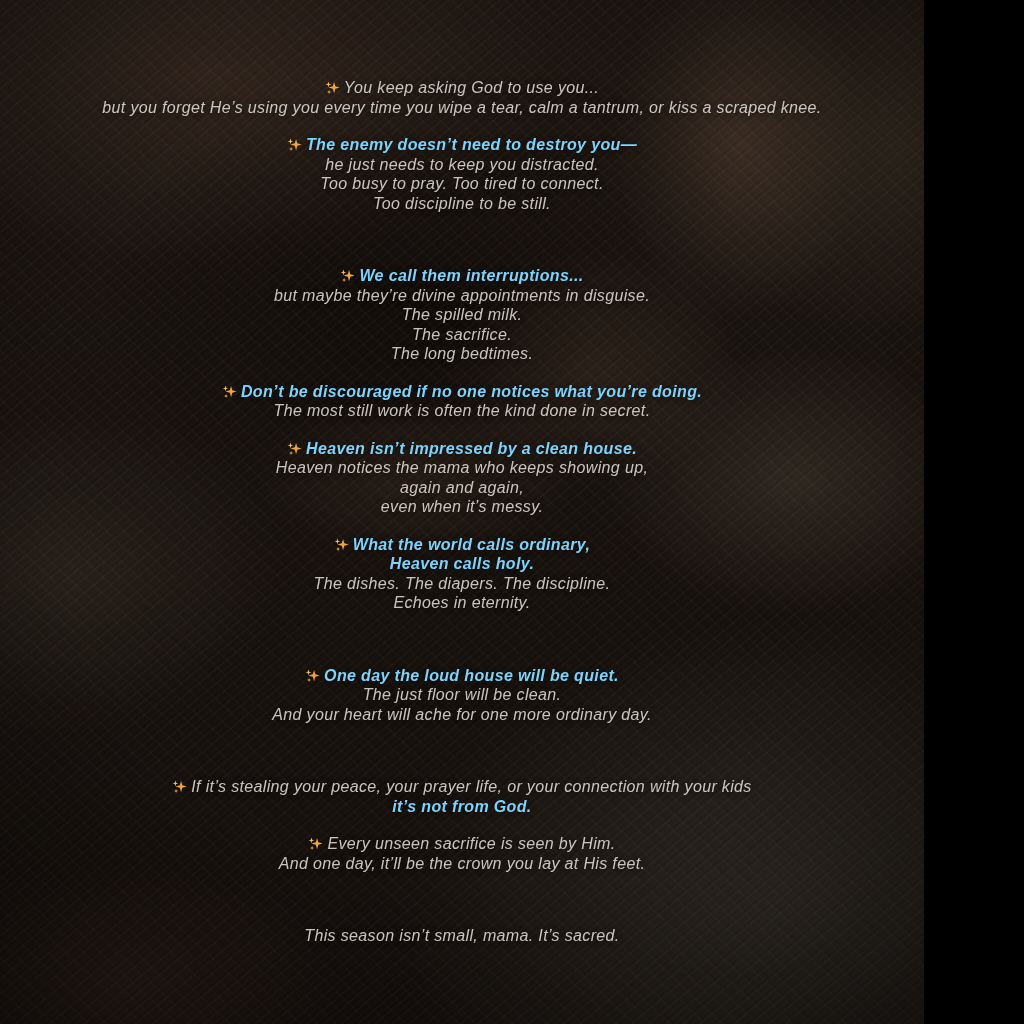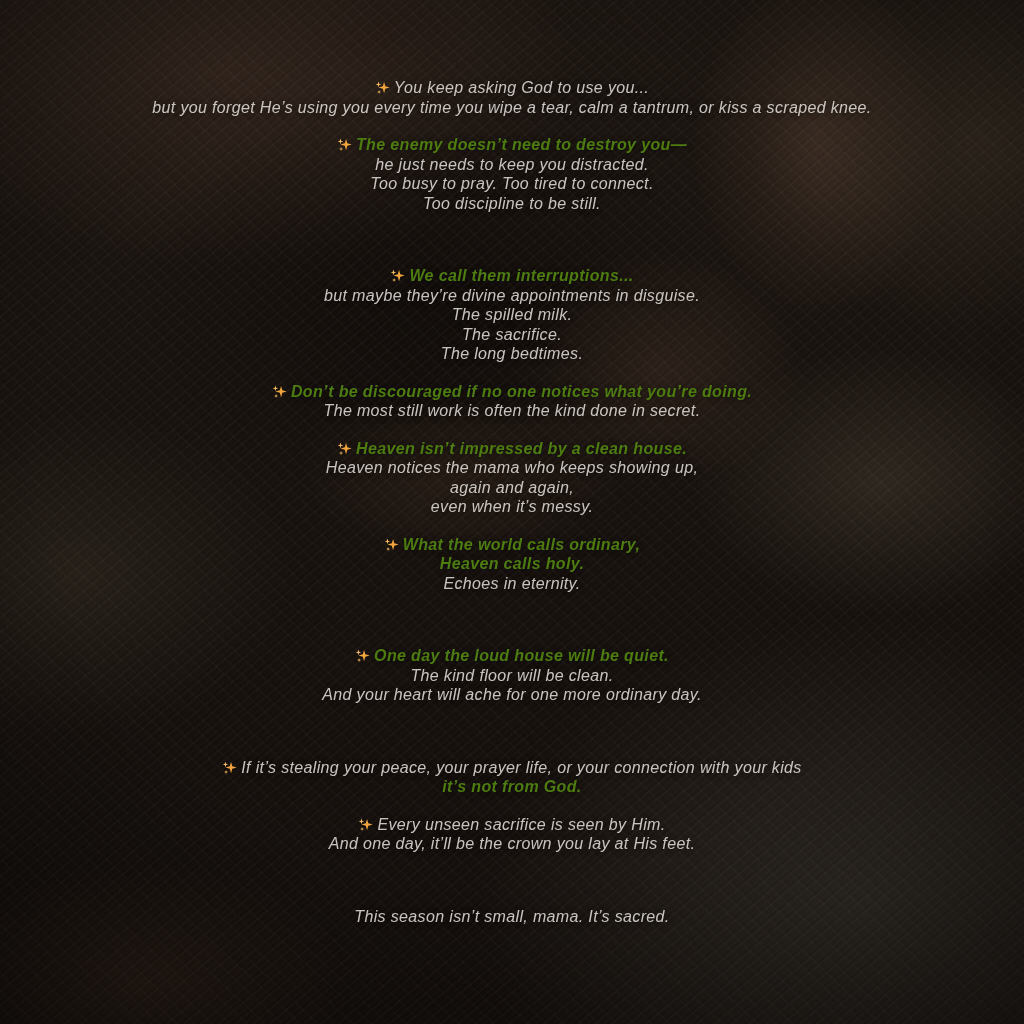--- a/index.html
+++ b/index.html
@@ -1,18 +1,18 @@
 <!DOCTYPE html>
 <html><head>
 <meta charset="utf-8">
 <style>
   html,body{margin:0;padding:0;background:#000;}
   .canvas{
     position:relative;
-    width:1024px;height:1024px;
+    width:924px;height:1024px;
     overflow:hidden;
     font-family:"Liberation Sans", sans-serif;
   }
   
   .photo-bg{
     position:absolute;inset:0;
     background:
       radial-gradient(ellipse 420px 300px at 42% 30%, rgba(10,6,4,0.45), transparent 70%),
       radial-gradient(ellipse 500px 280px at 22% 7%, rgba(88,63,50,0.50), transparent 70%),
       radial-gradient(ellipse 120px 70px at 38% 3%, rgba(30,18,14,0.55), transparent 70%),
@@ -55,21 +55,21 @@
     font-size:16px;
     line-height:19.5px;
     font-style:italic;
     letter-spacing:0.35px;
     color:rgba(225,220,215,0.88);
     text-shadow:0 1px 6px rgba(0,0,0,0.55);
     white-space:nowrap;
   }
   .quote-line.bold{
     font-weight:700;
-    color:#4d7c0f;
+    color:#7dd3fc;
   }
   .sparkle{display:inline-block;vertical-align:-2px;margin-right:4px;line-height:0;}
   .sparkle svg{display:inline-block;}
 </style>
 </head>
 <body>
 
 <div class="canvas">
   <div class="photo-bg"></div>
   <div class="knit-texture"></div>
@@ -122,29 +122,30 @@
         <p class="quote-line"><span>again and again,</span></p>
         <p class="quote-line"><span>even when it’s messy.</span></p>
       </div>
       <div class="quote-block">
         <p class="quote-line bold"><span class="sparkle"><svg viewBox="0 0 24 24" width="15" height="15" aria-hidden="true">
               <path fill="#F2A43D" d="M14.5 3l2 7 7 2-7 2-2 7-2-7-7-2 7-2z"></path>
               <path fill="#F6BC62" d="M5.5 2.5l1.1 3.4 3.4 1.1-3.4 1.1-1.1 3.4-1.1-3.4L1 7l3.4-1.1z"></path>
               <path fill="#F6BC62" d="M6.5 16l.8 2.4 2.4.8-2.4.8-.8 2.4-.8-2.4-2.4-.8 2.4-.8z"></path>
             </svg></span><span>What the world calls ordinary,</span></p>
         <p class="quote-line bold"><span>Heaven calls holy.</span></p>
+        <p class="quote-line"><span>The dishes. The diapers. The discipline.</span></p>
         <p class="quote-line"><span>Echoes in eternity.</span></p>
       </div>
       <div class="quote-block gap-large">
         <p class="quote-line bold"><span class="sparkle"><svg viewBox="0 0 24 24" width="15" height="15" aria-hidden="true">
               <path fill="#F2A43D" d="M14.5 3l2 7 7 2-7 2-2 7-2-7-7-2 7-2z"></path>
               <path fill="#F6BC62" d="M5.5 2.5l1.1 3.4 3.4 1.1-3.4 1.1-1.1 3.4-1.1-3.4L1 7l3.4-1.1z"></path>
               <path fill="#F6BC62" d="M6.5 16l.8 2.4 2.4.8-2.4.8-.8 2.4-.8-2.4-2.4-.8 2.4-.8z"></path>
             </svg></span><span>One day the loud house will be quiet.</span></p>
-        <p class="quote-line"><span>The kind floor will be clean.</span></p>
+        <p class="quote-line"><span>The just floor will be clean.</span></p>
         <p class="quote-line"><span>And your heart will ache for one more ordinary day.</span></p>
       </div>
       <div class="quote-block gap-large">
         <p class="quote-line"><span class="sparkle"><svg viewBox="0 0 24 24" width="15" height="15" aria-hidden="true">
               <path fill="#F2A43D" d="M14.5 3l2 7 7 2-7 2-2 7-2-7-7-2 7-2z"></path>
               <path fill="#F6BC62" d="M5.5 2.5l1.1 3.4 3.4 1.1-3.4 1.1-1.1 3.4-1.1-3.4L1 7l3.4-1.1z"></path>
               <path fill="#F6BC62" d="M6.5 16l.8 2.4 2.4.8-2.4.8-.8 2.4-.8-2.4-2.4-.8 2.4-.8z"></path>
             </svg></span><span>If it’s stealing your peace, your prayer life, or your connection with your kids</span></p>
         <p class="quote-line bold"><span>it’s not from God.</span></p>
       </div>

